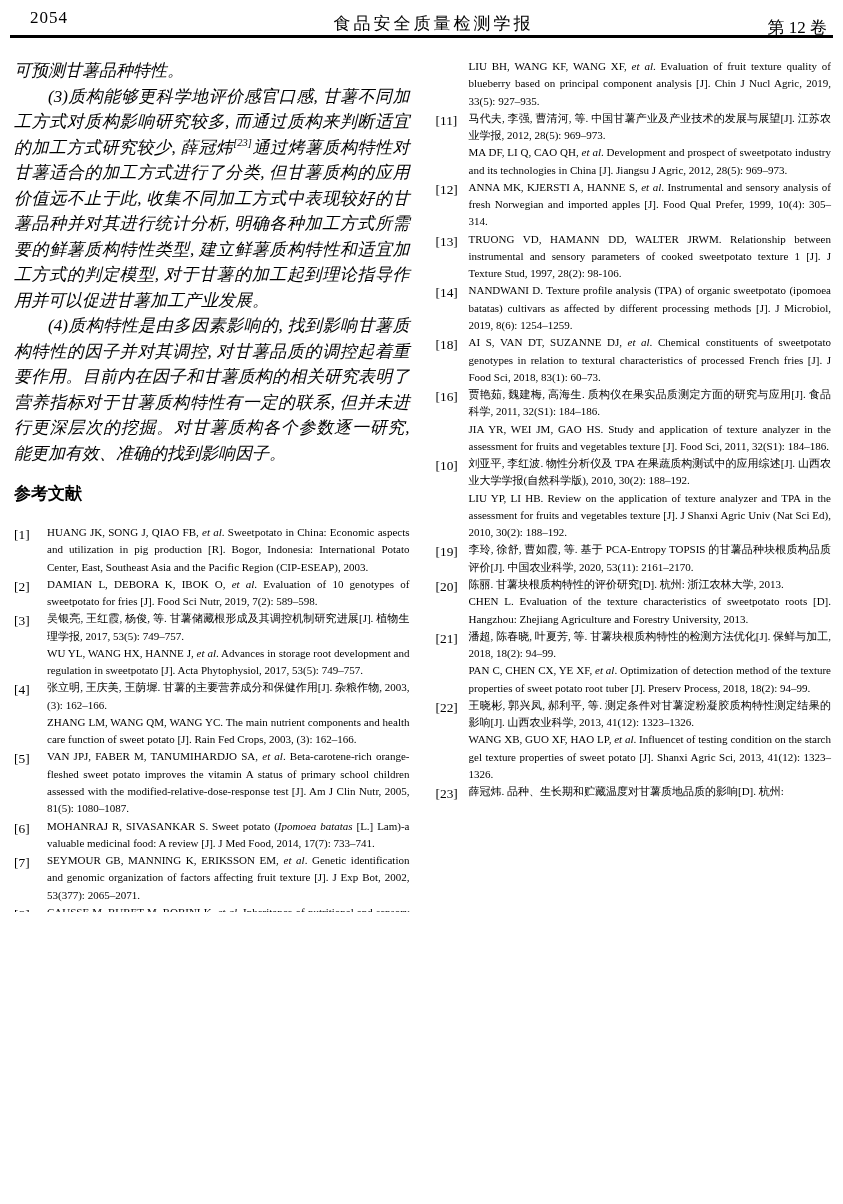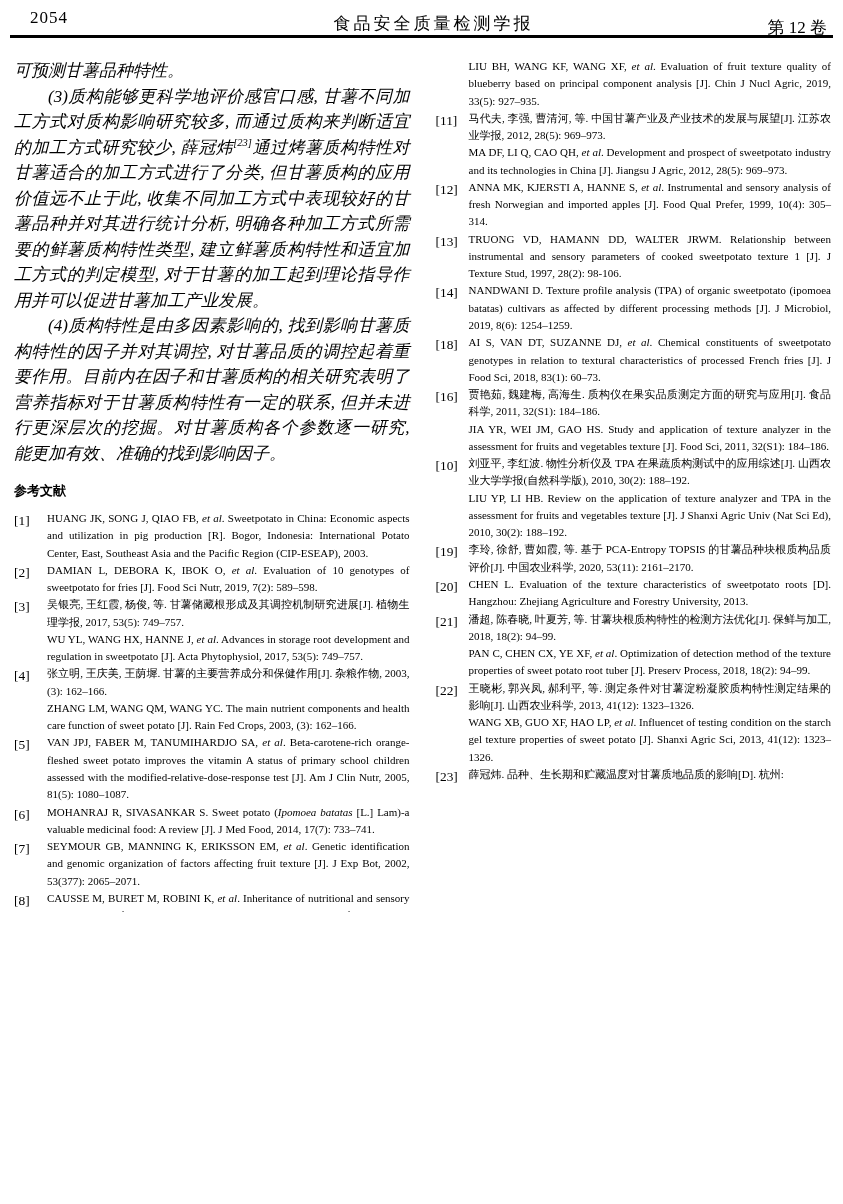--- a/index.html
+++ b/index.html
@@ -26,21 +26,21 @@
   .para {
     margin: 0; font-size: 17px; line-height: 1.5;
     text-align: justify;
     font-style: italic;
   }
   .para.indent { text-indent: 2em; }
   sup { font-size: 0.62em; line-height: 0; }
 
   
   .refs-heading {
-    margin: 16px 0 10px 0; font-size: 13px; font-weight: bold;
+    margin: 16px 0 19px 0; font-size: 17px; font-weight: bold;
     font-family: "Liberation Sans", "DejaVu Sans", sans-serif;
   }
   .reflist { }
   .ref { position: relative; padding-left: 33px; }
   .refnum {
     position: absolute; left: 0; top: 0; width: 27px;
     text-align: left; font-size: 13.4px; line-height: 1.57;
   }
   .refblock {
     margin: 0; font-size: 11px; line-height: 1.57;
@@ -147,20 +147,21 @@
             <span class="refnum">[10]</span>
             <p class="refblock"><span>刘亚平, 李红波. 物性分析仪及 TPA 在果蔬质构测试中的应用综述[J]. 山西农业大学学报(自然科学版), 2010, 30(2): 188–192.</span></p>
             <p class="refblock"><span>LIU YP, LI HB. Review on the application of texture analyzer and TPA in the assessment for fruits and vegetables texture [J]. J Shanxi Agric Univ (Nat Sci Ed), 2010, 30(2): 188–192.</span></p>
           </div>
           <div class="ref">
             <span class="refnum">[19]</span>
             <p class="refblock"><span>李玲, 徐舒, 曹如霞, 等. 基于 PCA-Entropy TOPSIS 的甘薯品种块根质构品质评价[J]. 中国农业科学, 2020, 53(11): 2161–2170.</span></p>
           </div>
           <div class="ref">
             <span class="refnum">[20]</span>
+            <p class="refblock"><span>陈丽. 甘薯块根质构特性的评价研究[D]. 杭州: 浙江农林大学, 2013.</span></p>
             <p class="refblock"><span>CHEN L. Evaluation of the texture characteristics of sweetpotato roots [D]. Hangzhou: Zhejiang Agriculture and Forestry University, 2013.</span></p>
           </div>
           <div class="ref">
             <span class="refnum">[21]</span>
             <p class="refblock"><span>潘超, 陈春晓, 叶夏芳, 等. 甘薯块根质构特性的检测方法优化[J]. 保鲜与加工, 2018, 18(2): 94–99.</span></p>
             <p class="refblock"><span>PAN C, CHEN CX, YE XF, </span><span class="it">et al</span><span>. Optimization of detection method of the texture properties of sweet potato root tuber [J]. Preserv Process, 2018, 18(2): 94–99.</span></p>
           </div>
           <div class="ref">
             <span class="refnum">[22]</span>
             <p class="refblock"><span>王晓彬, 郭兴凤, 郝利平, 等. 测定条件对甘薯淀粉凝胶质构特性测定结果的影响[J]. 山西农业科学, 2013, 41(12): 1323–1326.</span></p>

